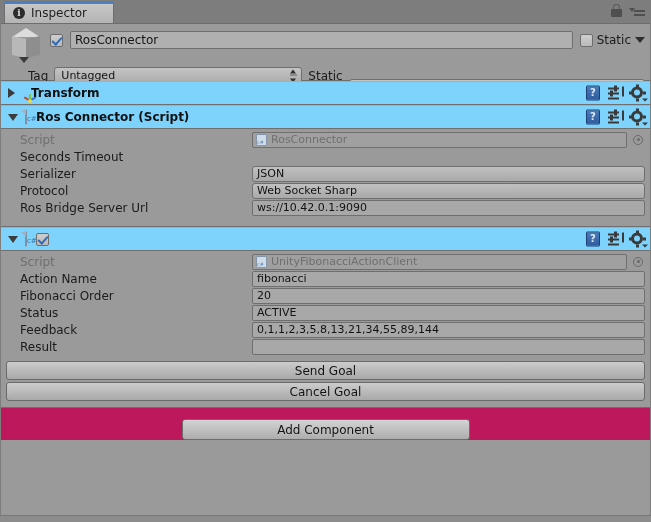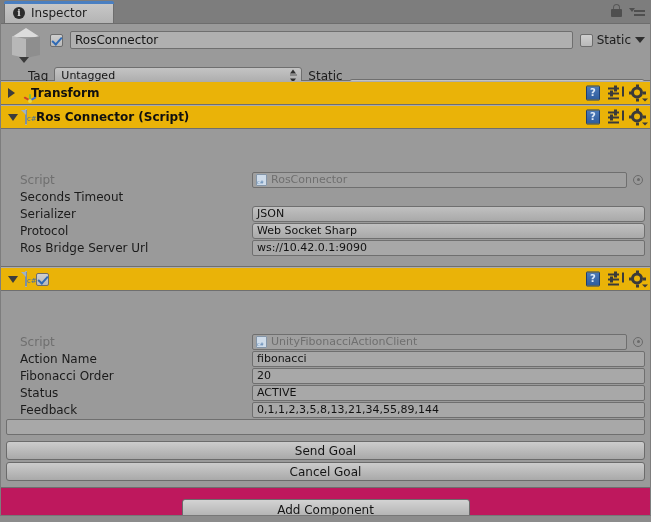--- a/index.html
+++ b/index.html
@@ -237,21 +237,21 @@
     border-right: 3.5px solid transparent;
     border-top: 4px solid #2e2e2e;
   }
   #tag-popup { width: 248px; flex: 0 0 auto; }
   #layer-popup { flex: 1 1 auto; margin-top: 24px; }
 
   
   .comp-header {
     position: relative;
     height: 22px;
-    background: #eab308;
+    background: #7dd3fc;
     border-bottom: 1px solid #6f6f6f;
     border-top: 1px solid #acacac;
     display: flex;
     align-items: center;
   }
   .foldout {
     width: 0; height: 0;
     margin-left: 8px;
     flex: 0 0 auto;
   }
@@ -365,21 +365,21 @@
   .gear-icon .t4 { right: -1px; top: 6px; }
   .gear-icon .caret {
     position: absolute; right: -3px; bottom: -1px;
     width: 0; height: 0;
     border-left: 3px solid transparent;
     border-right: 3px solid transparent;
     border-top: 3.5px solid #3a3a3a;
   }
 
   
-  .props { padding: 2px 6px 4px 6px; margin-top: 40px; }
+  .props { padding: 2px 6px 4px 6px; }
   .prow {
     display: flex;
     align-items: center;
     height: 17px;
   }
   .plabel {
     width: 246px;
     flex: 0 0 auto;
     padding-left: 14px;
     box-sizing: border-box;
@@ -714,20 +714,21 @@
     <span class="plabel">Status</span>
     <span class="pfield">ACTIVE</span>
   </div>
 
   <div class="prow">
     <span class="plabel">Feedback</span>
     <span class="pfield">0,1,1,2,3,5,8,13,21,34,55,89,144</span>
   </div>
 
   <div class="prow">
+    <span class="plabel">Result</span>
     <span class="pfield empty"></span>
   </div>
 </div>
 
 <div class="wide-btn">Send Goal</div>
 <div class="wide-btn">Cancel Goal</div>
 
 <div class="comp-sep"></div>
 
 <div class="add-area">

